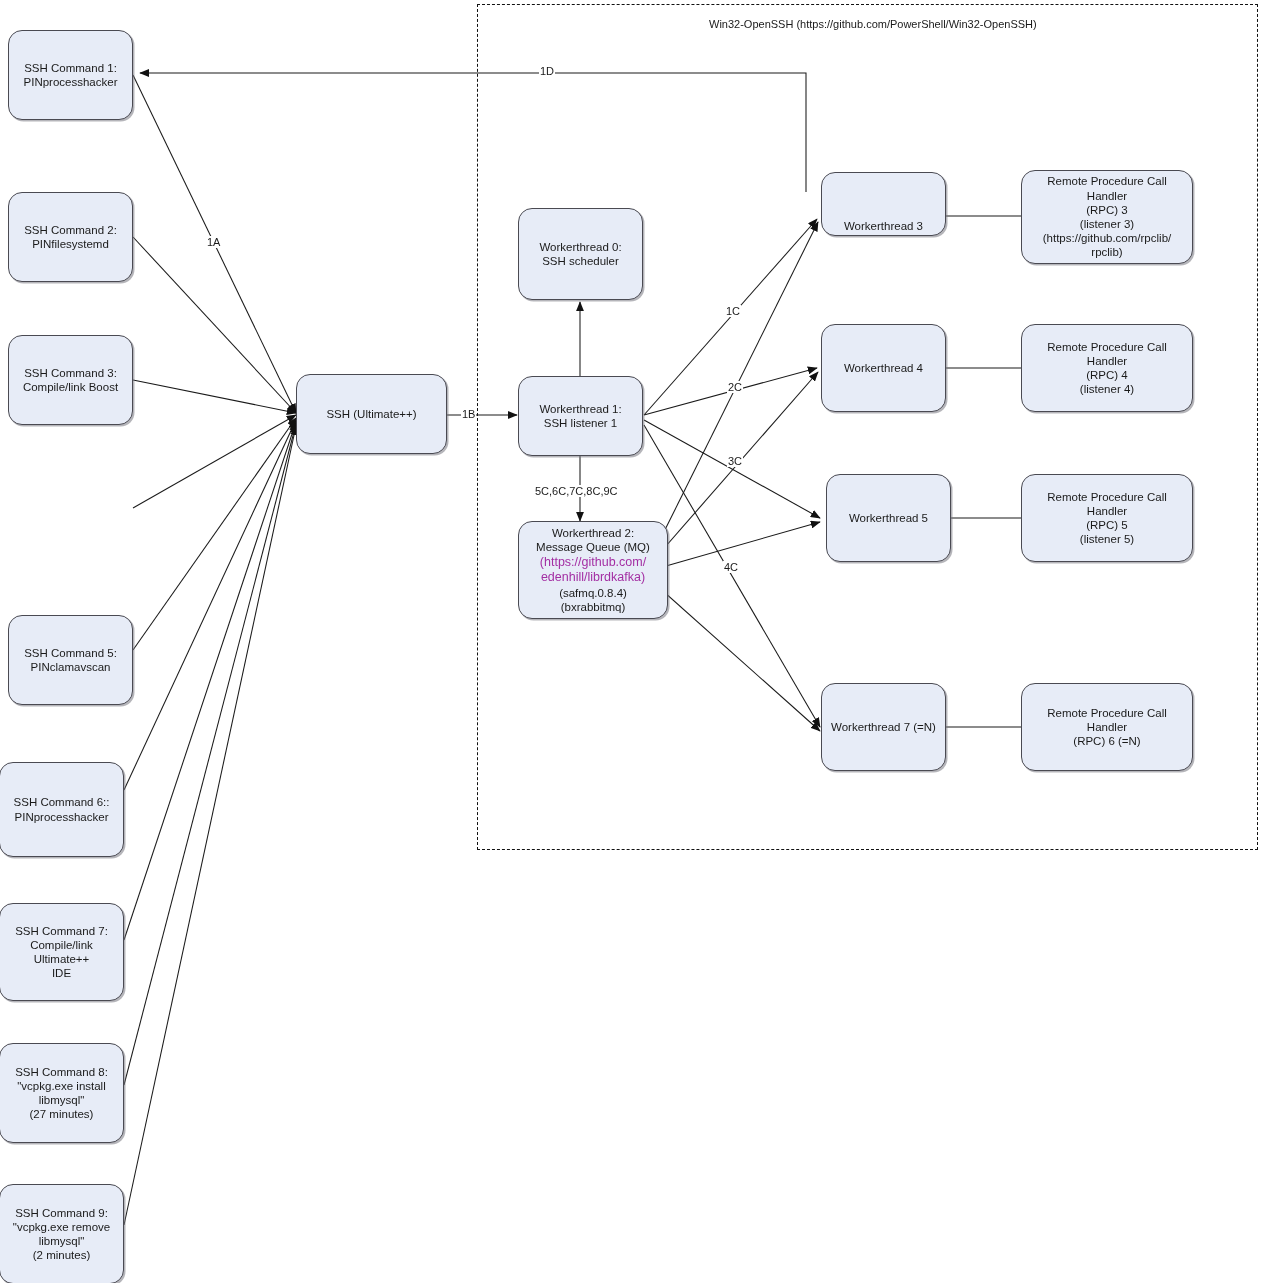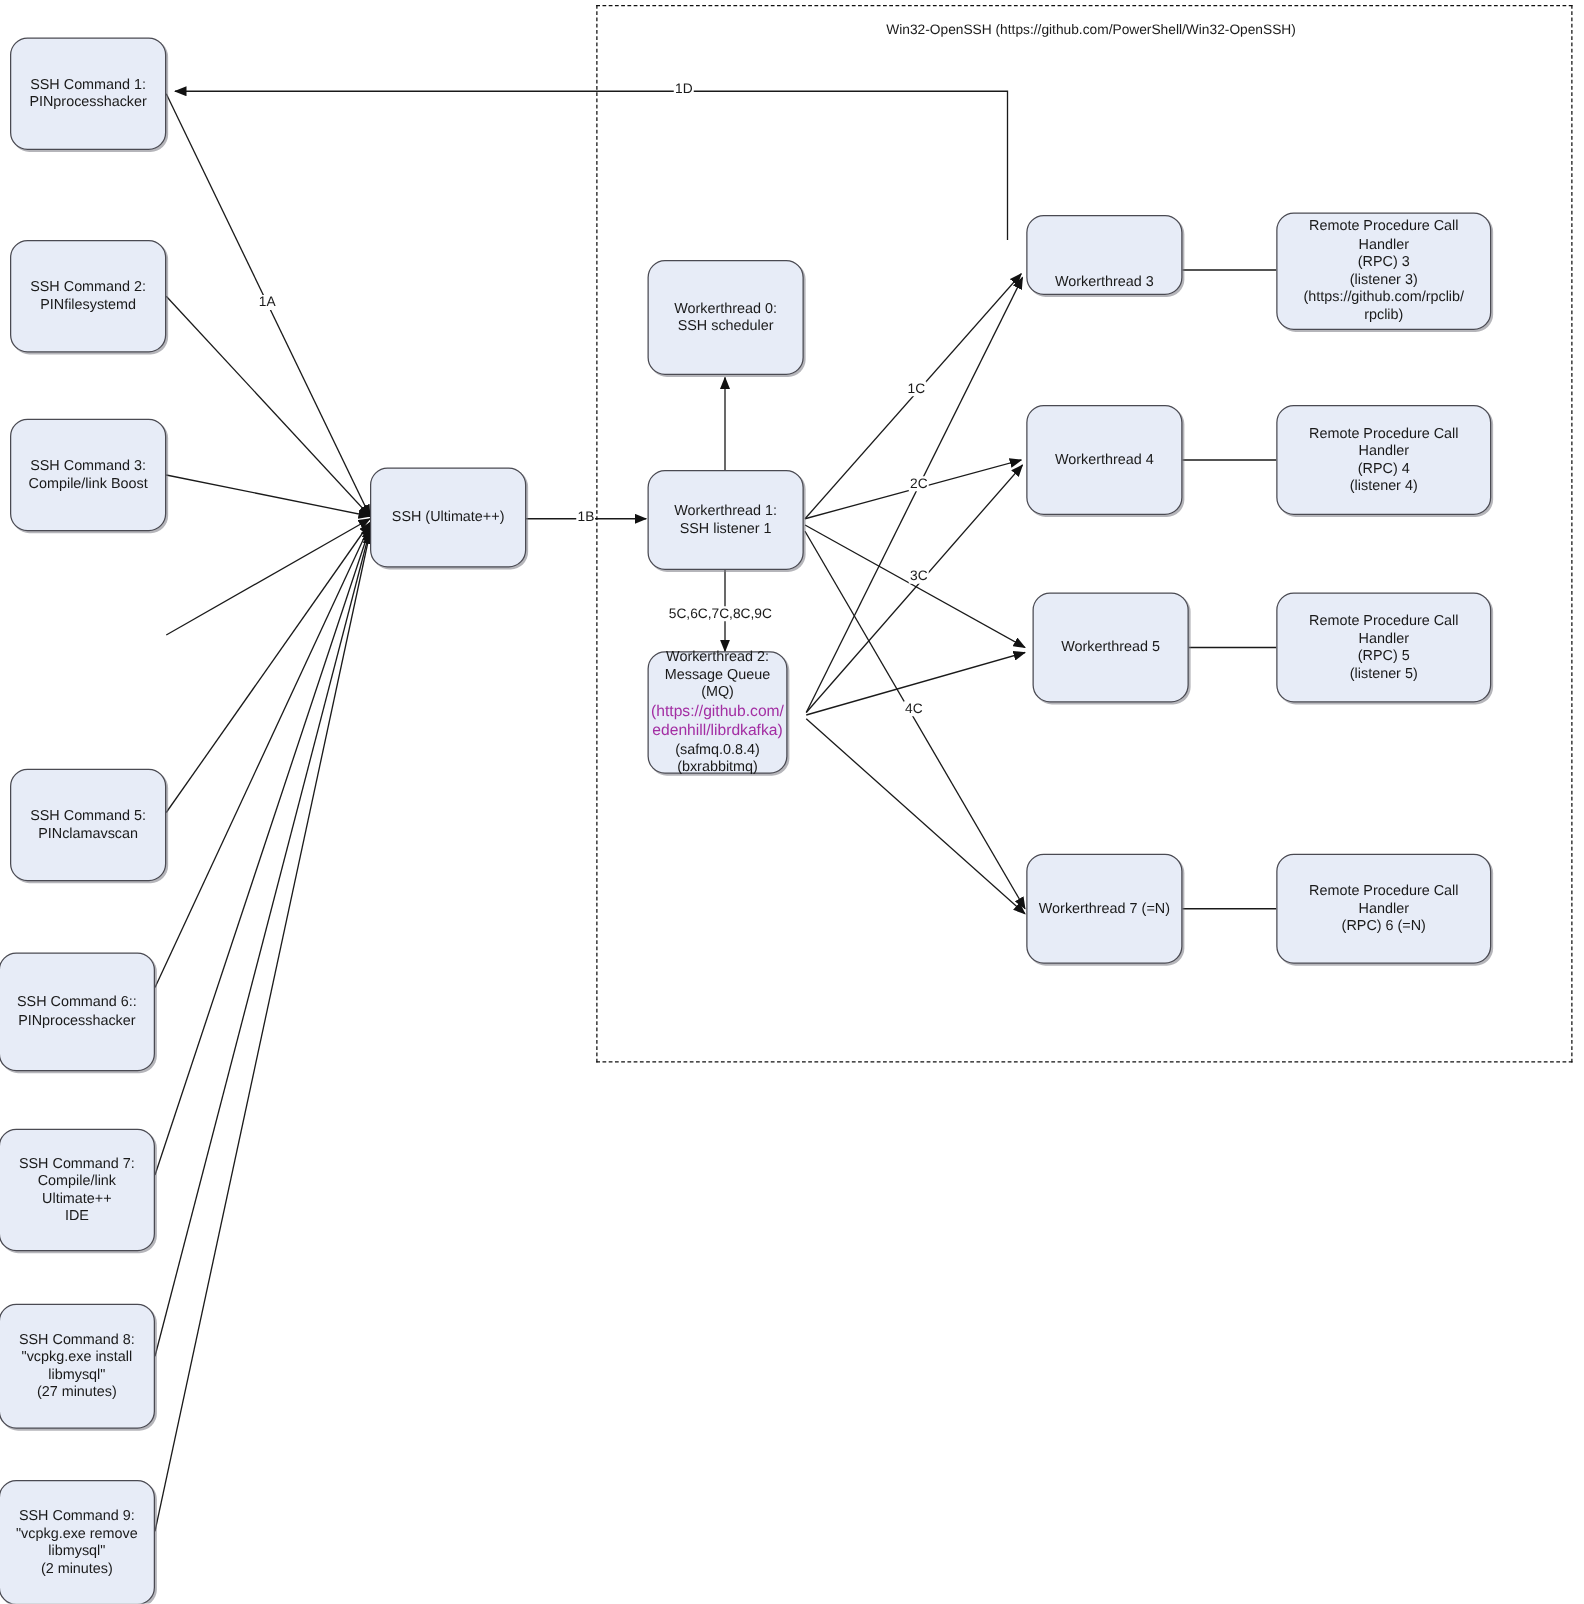--- a/index.html
+++ b/index.html
@@ -181,41 +181,41 @@
 
   <div class="node" style="left:-1px; top:1184px; width:125px; height:100px;">
     <div class="inner">
       <span class="line">SSH Command 9:</span>
       <span class="line">"vcpkg.exe remove</span>
       <span class="line">libmysql"</span>
       <span class="line">(2 minutes)</span>
     </div>
   </div>
 
-  <div class="node" style="left:296px; top:374px; width:125px; height:80px;justify-content:flex-end;">
+  <div class="node" style="left:296px; top:374px; width:151px; height:80px;justify-content:flex-end;">
     <div class="inner">
       <span class="line">SSH (Ultimate++)</span>
     </div>
   </div>
 
   <div class="node" style="left:518px; top:208px; width:125px; height:92px;">
     <div class="inner">
       <span class="line">Workerthread 0:</span>
       <span class="line">SSH scheduler</span>
     </div>
   </div>
 
   <div class="node" style="left:518px; top:376px; width:125px; height:80px;">
     <div class="inner">
       <span class="line">Workerthread 1:</span>
       <span class="line">SSH listener 1</span>
     </div>
   </div>
 
-  <div class="node" style="left:518px; top:521px; width:112px; height:98px;">
+  <div class="node" style="left:518px; top:521px; width:150px; height:98px;">
     <div class="inner">
       <span class="line">Workerthread 2:</span>
       <span class="line">Message Queue (MQ)</span>
       <span class="line link-text">(https://github.com/</span>
       <span class="line link-text">edenhill/librdkafka)</span>
       <span class="line">(safmq.0.8.4)</span>
       <span class="line">(bxrabbitmq)</span>
     </div>
   </div>
 

